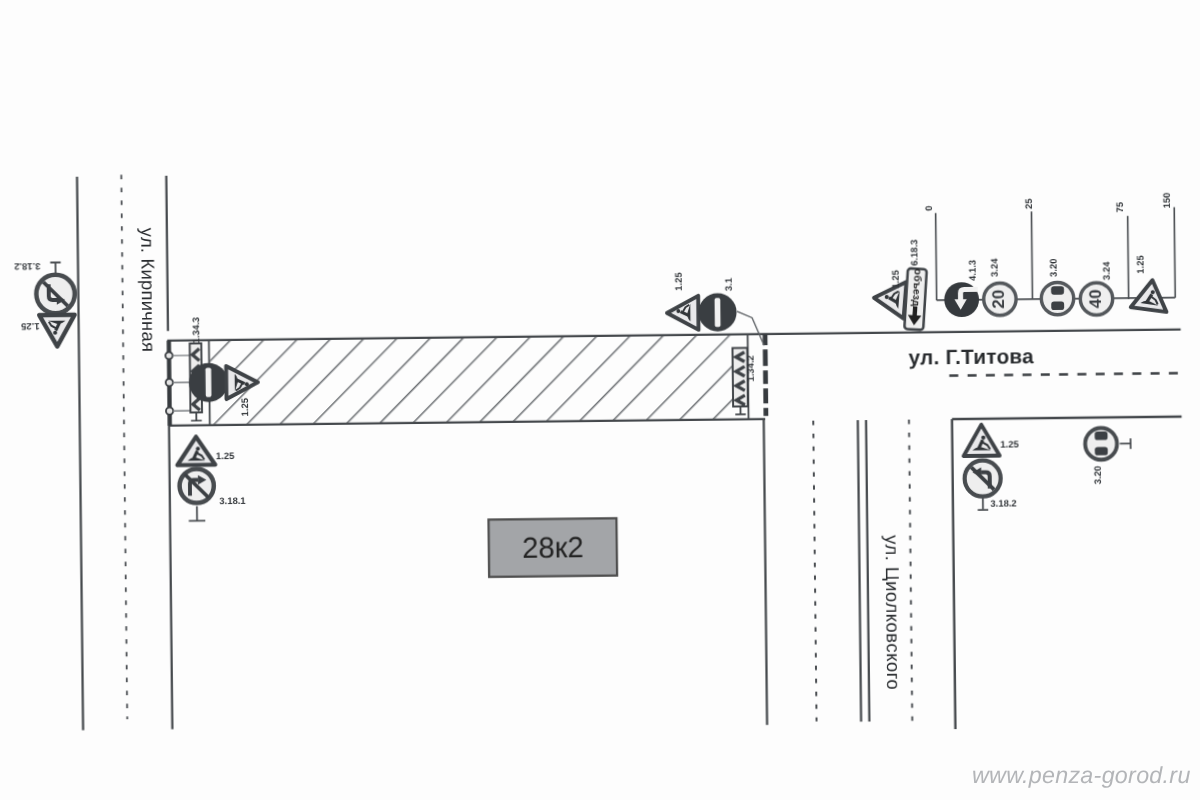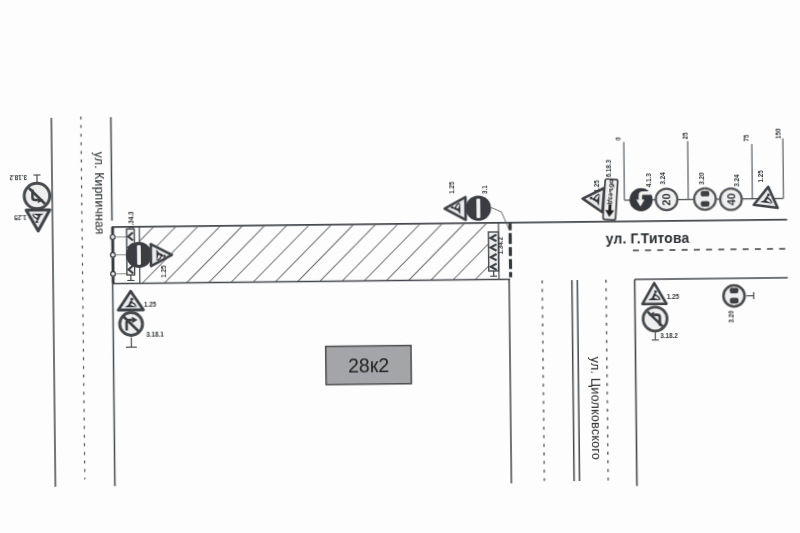--- a/index.html
+++ b/index.html
@@ -285,13 +285,14 @@
 
 <text transform="rotate(-90 733.5 326.5)" x="733.5" y="326.5" font-size="6.3" font-weight="bold" fill="#2f3337">3.20</text>
 
 <g stroke="#4a4e52" stroke-width="1.2">
 <line x1="746.2" y1="299.6" x2="753.4" y2="299.6"></line>
 <line x1="753.4" y1="296.1" x2="753.4" y2="303.1"></line>
 </g>
 </svg>
 </div>
 
+<div class="wm">www.penza-gorod.ru</div>
 </div>
 
 </body></html>

